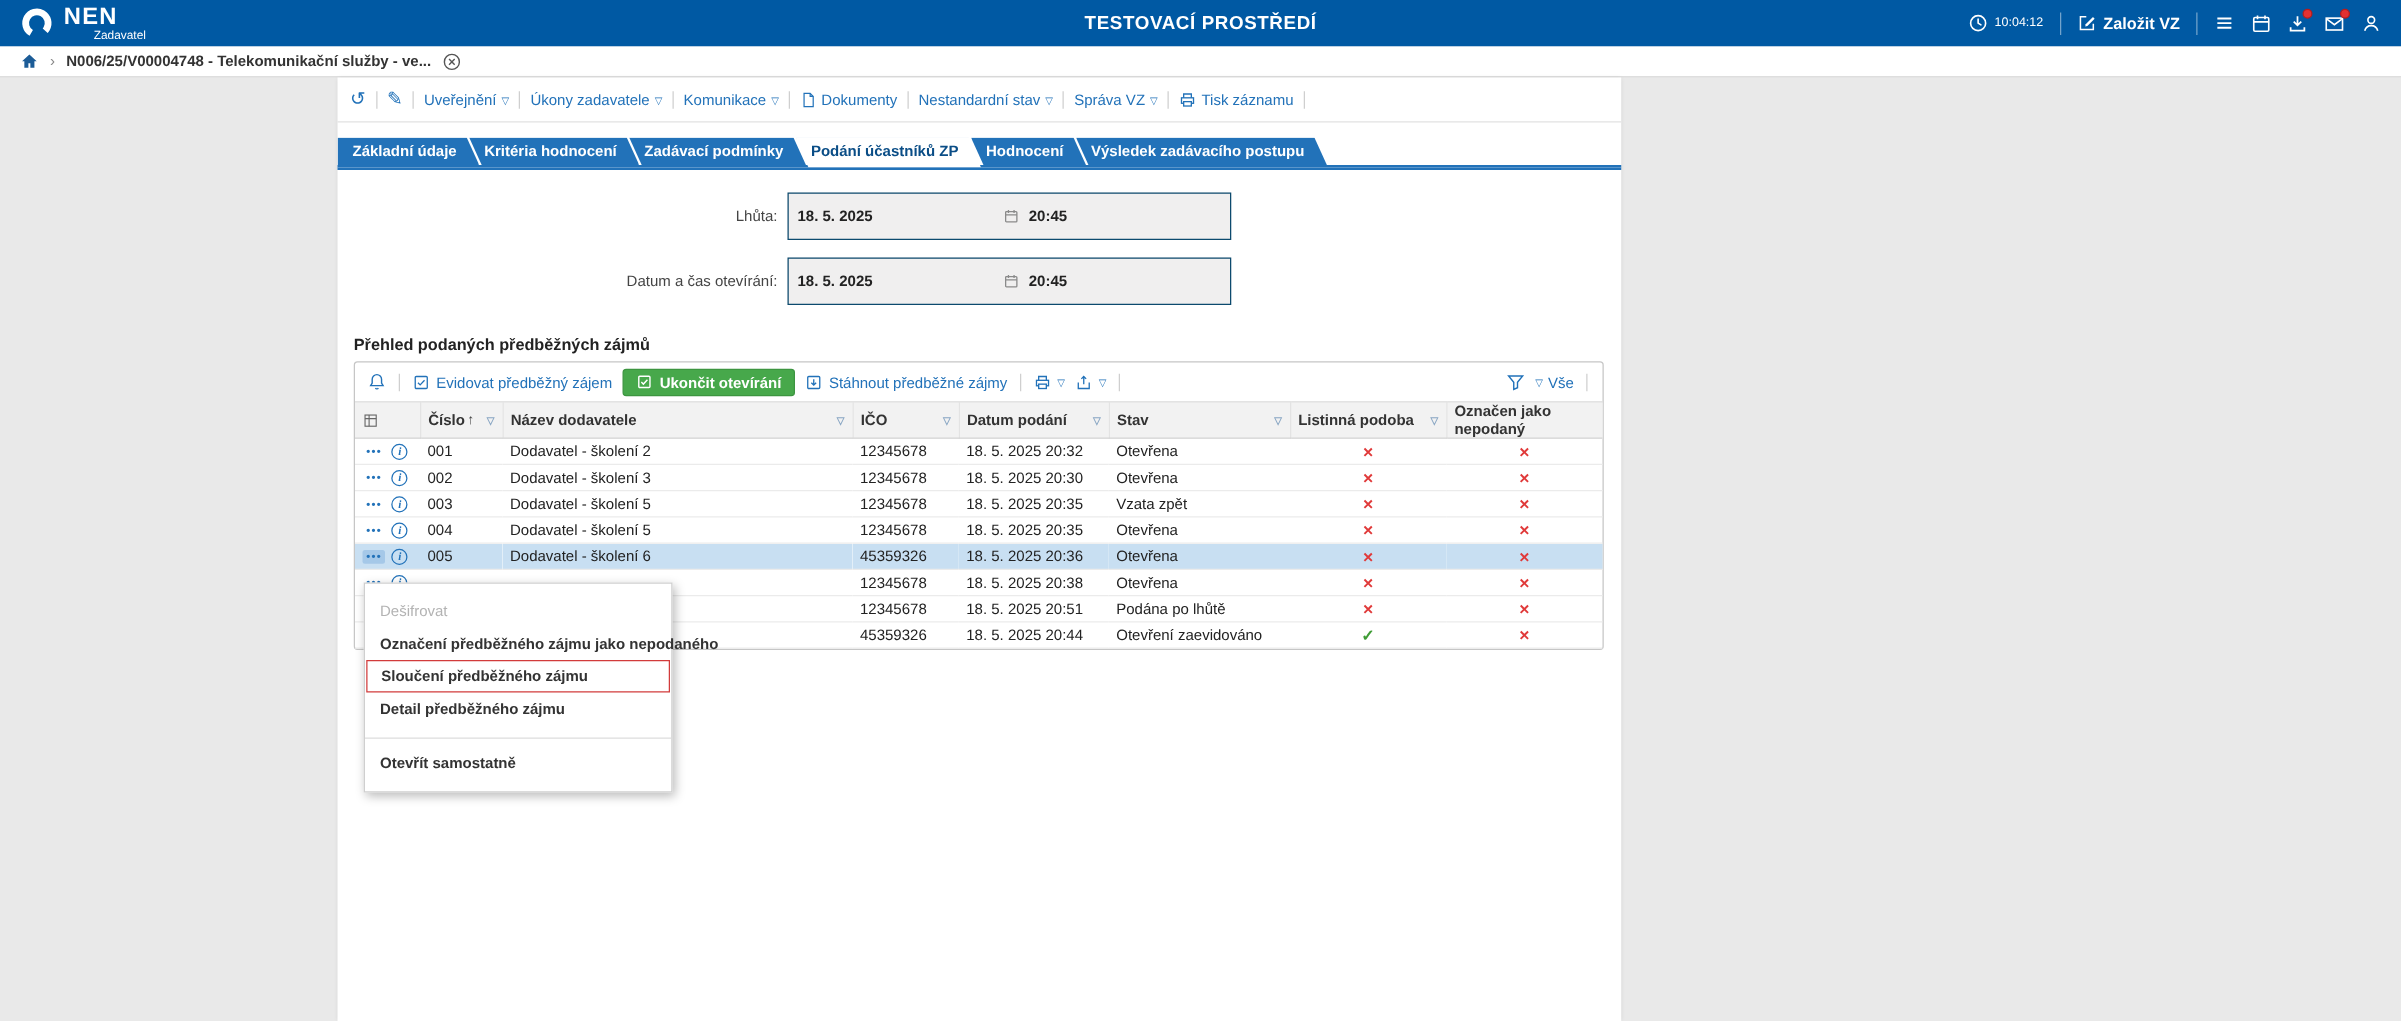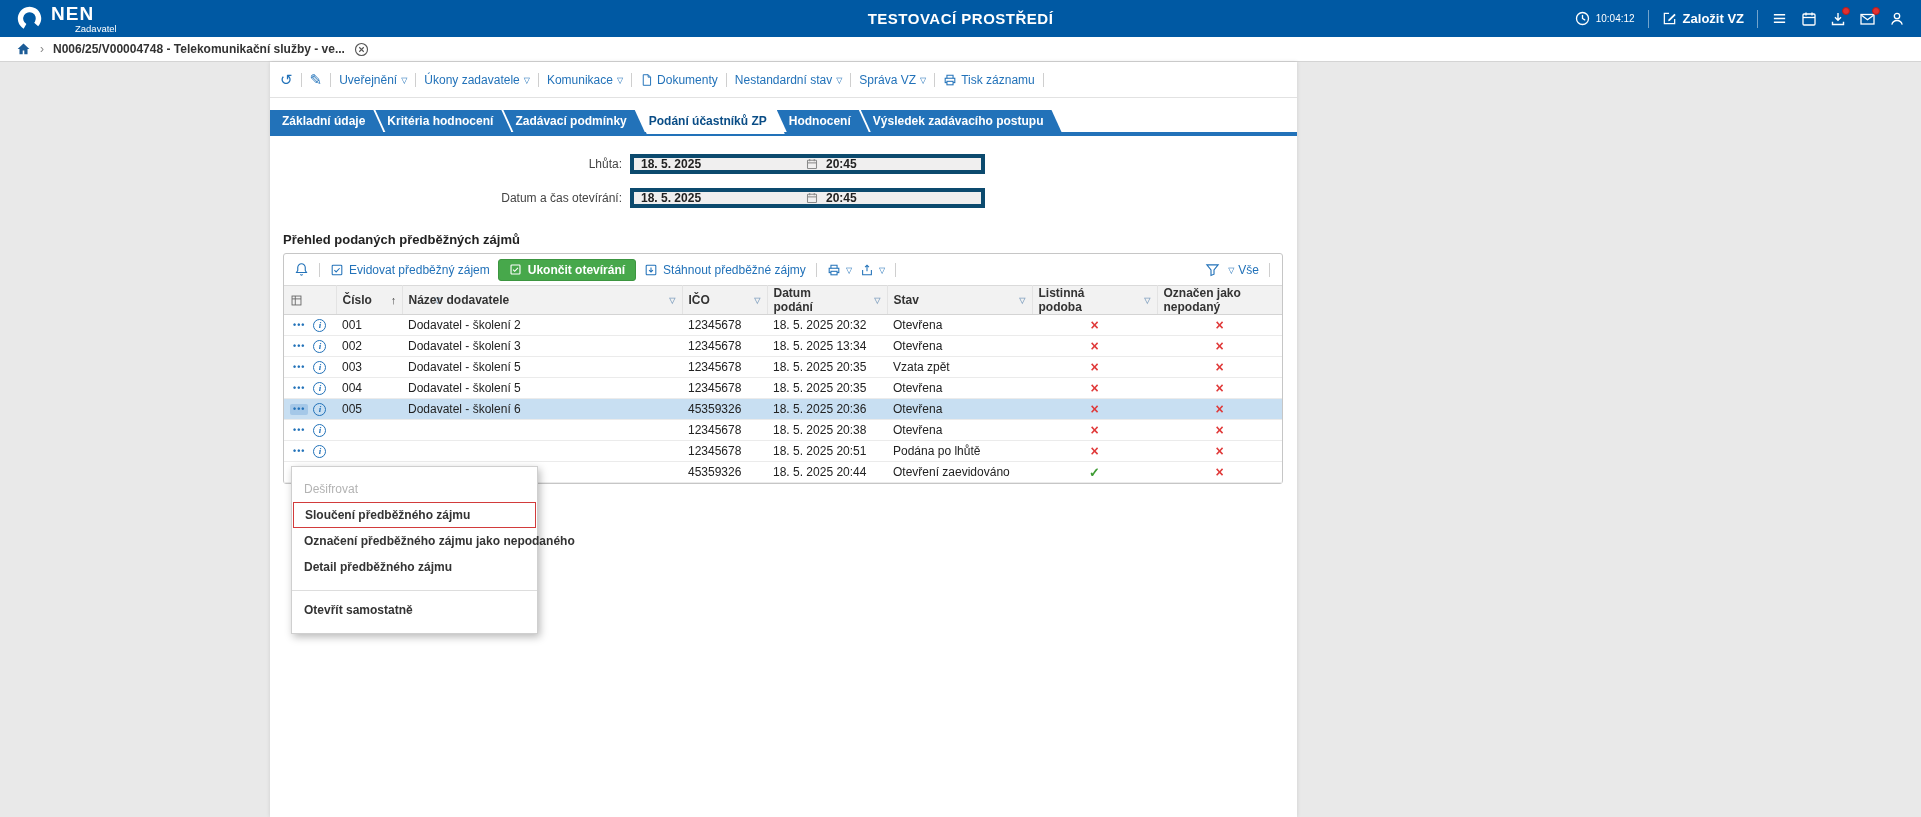--- a/index.html
+++ b/index.html
@@ -49,42 +49,42 @@
   .tab:first-child{ clip-path:polygon(0 0, calc(100% - 10px) 0, 100% 100%, 0 100%); }
   .tab.active{ z-index:3; height:24px; line-height:23px; background:#fff; color:#0a4d86; filter:drop-shadow(0 0 1px #9bbdd8); }
 
   
   .section-head{ padding:11px 14px 7px; font-size:14px; font-weight:bold; color:#222; }
   .section-rule{ height:2px; background:#2272b9; }
 
   .fields{ margin-top:18px; display:flex; flex-direction:column; gap:14px; }
   .frow{ display:flex; align-items:center; }
   .flabel{ width:360px; text-align:right; padding-right:8px; color:#444; }
-  .fbox{ width:355px; height:20px; background:#f0efef; border:4px solid #0c4a6e; display:flex; align-items:center; font-weight:bold; color:#222; }
+  .fbox{ width:355px; height:38px; background:#f0efef; border:1px solid #0c4a6e; display:flex; align-items:center; font-weight:bold; color:#222; }
   .fdate{ width:172px; padding-left:7px; }
   .fcal{ display:inline-flex; margin-right:6px; }
   .ftime{ padding-left:2px; }
 
   .warning{ margin-top:20px; text-align:center; color:#e60000; font-weight:bold; }
 
   
   .grid-title{ margin:24px 0 6px 13px; font-size:13px; font-weight:bold; color:#222; }
   .grid-card{ margin-left:13px; width:1000px; border:1px solid #c6c6c6; border-radius:3px; background:#fff; }
   .grid-toolbar{ height:31px; display:flex; align-items:center; padding:0 10px; gap:8px; color:#2272b9; }
   .grid-toolbar .vsep{ width:1px; height:14px; background:#cfcfcf; margin:0 2px; }
   .tool-link{ display:flex; align-items:center; gap:5px; color:#2272b9; white-space:nowrap; }
   .btn-green{ display:flex; align-items:center; gap:6px; background:#47a84b; border:1px solid #3c9540; color:#fff; border-radius:3px; padding:3px 10px; font-size:12px;font-weight:bold; }
   .spacer{ flex:1; }
   .vse{ display:flex; align-items:center; gap:4px; color:#2272b9; font-size:12px; }
 
   table.grid{ width:100%; border-collapse:collapse; table-layout:fixed; font-size:12px; }
   table.grid th{ background:#f2f2f2; border-top:1px solid #dadada; border-bottom:1px solid #d4d4d4; border-right:1px solid #e3e3e3;
                  height:23px; font-weight:bold; color:#333; text-align:left; padding:0 6px; }
   table.grid th:last-child{ border-right:none; }
-  .th-inner{ display:flex; align-items:center; gap:19px; }
+  .th-inner{ display:flex; align-items:center; gap:2px; }
   .th-inner .flex{ flex:1; }
   .th-dd{ font-size:8px; color:#8aa7c4; }
   .sort{ color:#444; font-size:11px; }
   table.grid td{ height:21px; border-bottom:1px solid #ebebeb; padding:0 6px; color:#222; overflow:hidden; white-space:nowrap; }
   tr.selected td{ background:#c8dff2; }
   .c-act-inner{ display:flex; align-items:center; gap:5px; }
   .dots{ color:#2272b9; font-size:9px; letter-spacing:1px; font-weight:bold; padding:1px 3px; line-height:1; }
   .dots.open{ background:#a5c8e8; border-radius:2px; }
   .info-i{ width:13px; height:13px; border:1px solid #2272b9; border-radius:50%; color:#2272b9; font-size:9px; font-weight:bold;
            display:inline-flex; align-items:center; justify-content:center; font-family:"Liberation Serif", serif; font-style:italic; }
@@ -466,21 +466,21 @@
         <tr>
           <td>
               <span class="c-act-inner">
                 <span class="dots clickable">•••</span>
                 <span class="info-i clickable">i</span>
               </span>
             </td>
           <td>002</td>
           <td>Dodavatel - školení 3</td>
           <td>12345678</td>
-          <td>18. 5. 2025 13:34</td>
+          <td>18. 5. 2025 20:30</td>
           <td>Otevřena</td>
           <td class="c-mark"><span class="mark-x">×</span></td>
           <td class="c-mark"><span class="mark-x">×</span></td>
         </tr>
         <tr>
           <td>
               <span class="c-act-inner">
                 <span class="dots clickable">•••</span>
                 <span class="info-i clickable">i</span>
               </span>
@@ -568,18 +568,18 @@
           <td class="c-mark"><span class="mark-ok">✓</span></td>
           <td class="c-mark"><span class="mark-x">×</span></td>
         </tr>
       </tbody>
     </table>
   </div>
 </div>
 
 <div class="ctx-menu">
   <div class="ctx-item disabled">Dešifrovat</div>
+  <div class="ctx-item clickable">Označení předběžného zájmu jako nepodaného</div>
   <div class="ctx-item focused clickable">Sloučení předběžného zájmu</div>
-  <div class="ctx-item clickable">Označení předběžného zájmu jako nepodaného</div>
   <div class="ctx-item clickable">Detail předběžného zájmu</div>
   <div class="ctx-divider"></div>
   <div class="ctx-item last clickable">Otevřít samostatně</div>
 </div>
 
 </body></html>

